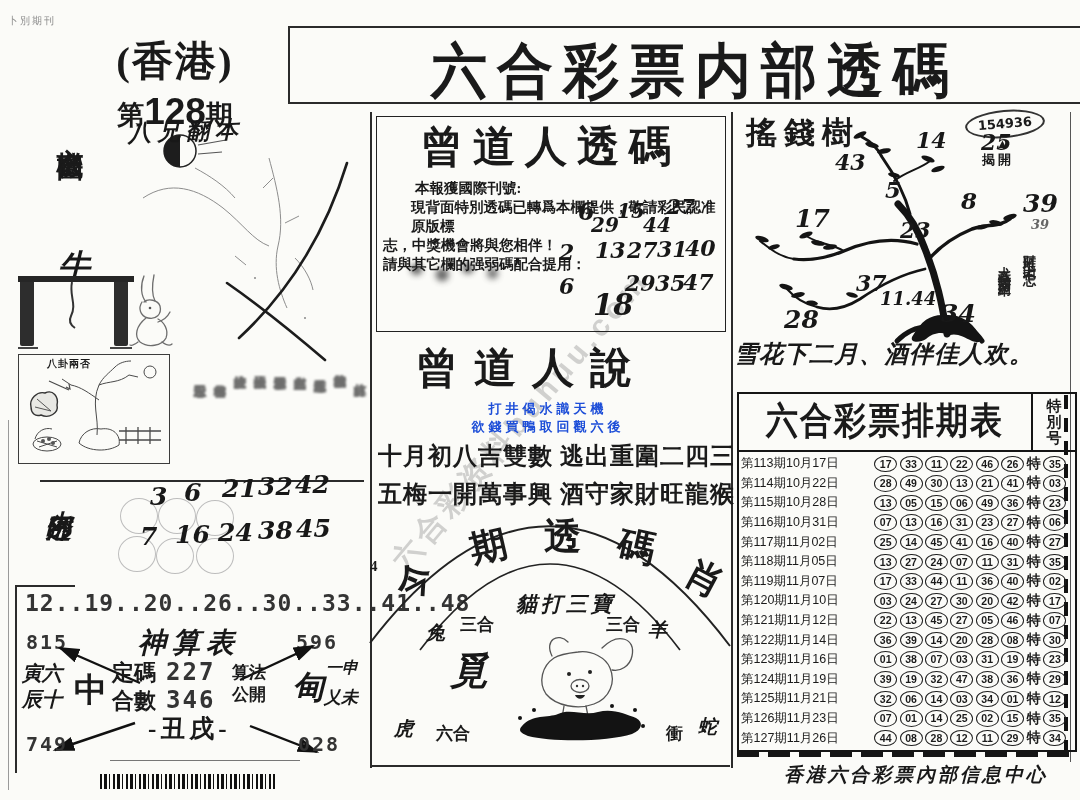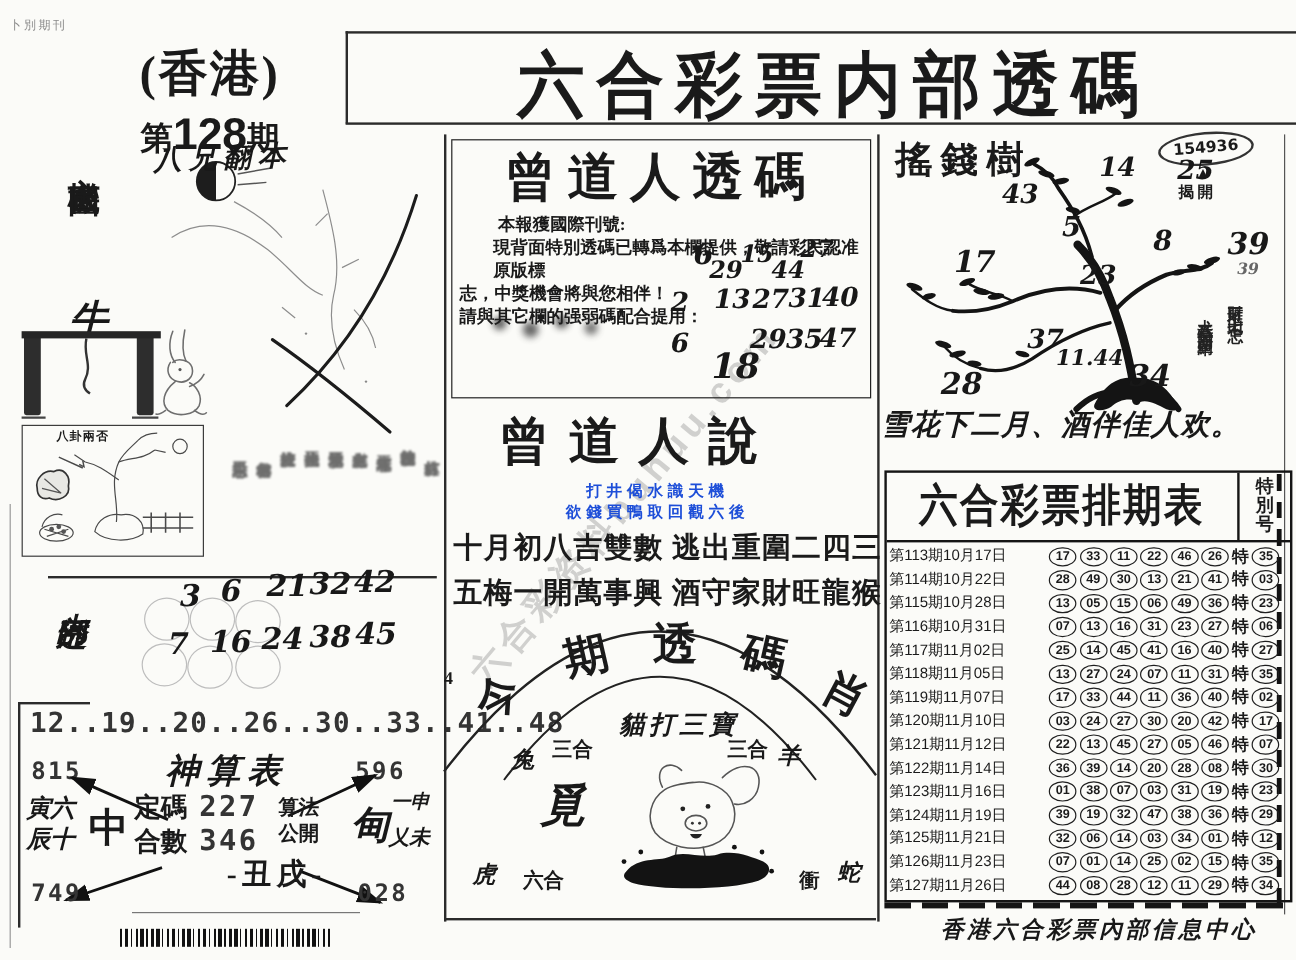--- a/index.html
+++ b/index.html
@@ -213,21 +213,21 @@
       <span class="dotmat" style="font-size:24px;margin-left:6px;">227</span>
     </div>
     <div class="abs" style="left:112px;top:576px;white-space:nowrap;">
       <span style="font-size:22px;font-weight:700;">合數</span>
       <span class="dotmat" style="font-size:24px;margin-left:6px;">346</span>
     </div>
     <div class="abs" style="left:232px;top:552px;text-align:center;line-height:22px;">
       <div style="font-size:17px;font-weight:700;">算法</div>
       <div style="font-size:17px;font-weight:700;">公開</div>
     </div>
-    <div class="abs" style="left:148px;top:602px;font-size:25px;font-weight:700;letter-spacing:4px;margin-left:41px;">-丑戌-</div>
+    <div class="abs" style="left:148px;top:602px;font-size:25px;font-weight:700;letter-spacing:4px;">-丑戌-</div>
 
     <div class="abs hw" style="left:22px;top:550px;font-size:20px;">寅六</div>
     <div class="abs hw" style="left:22px;top:576px;font-size:20px;">辰十</div>
     <div class="abs" style="left:74px;top:558px;font-size:33px;font-weight:700;">中</div>
 
     <div class="abs hw" style="left:292px;top:556px;font-size:32px;">甸</div>
     <div class="abs hw" style="left:326px;top:548px;font-size:16px;">一申</div>
     <div class="abs hw" style="left:324px;top:576px;font-size:17px;">乂未</div>
 
     <div class="abs dotmat" style="left:26px;top:622px;font-size:20px;">749</div>

